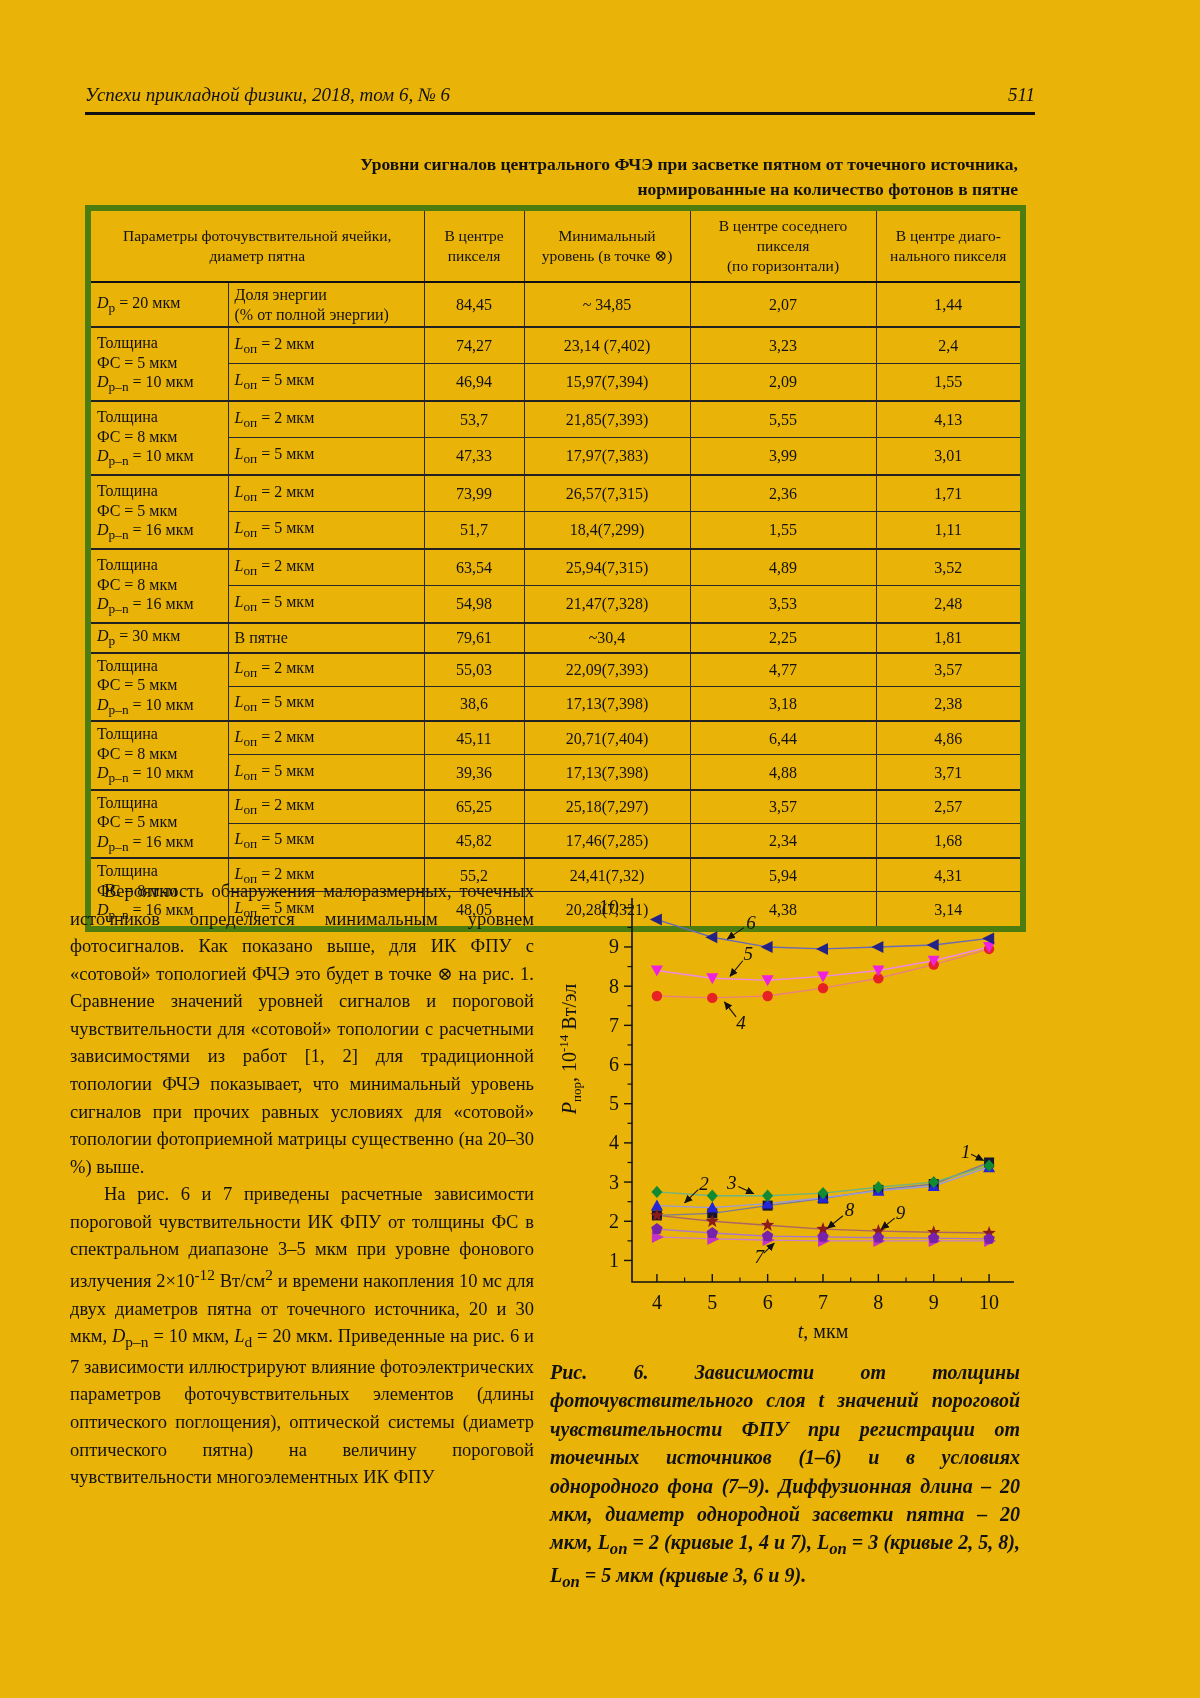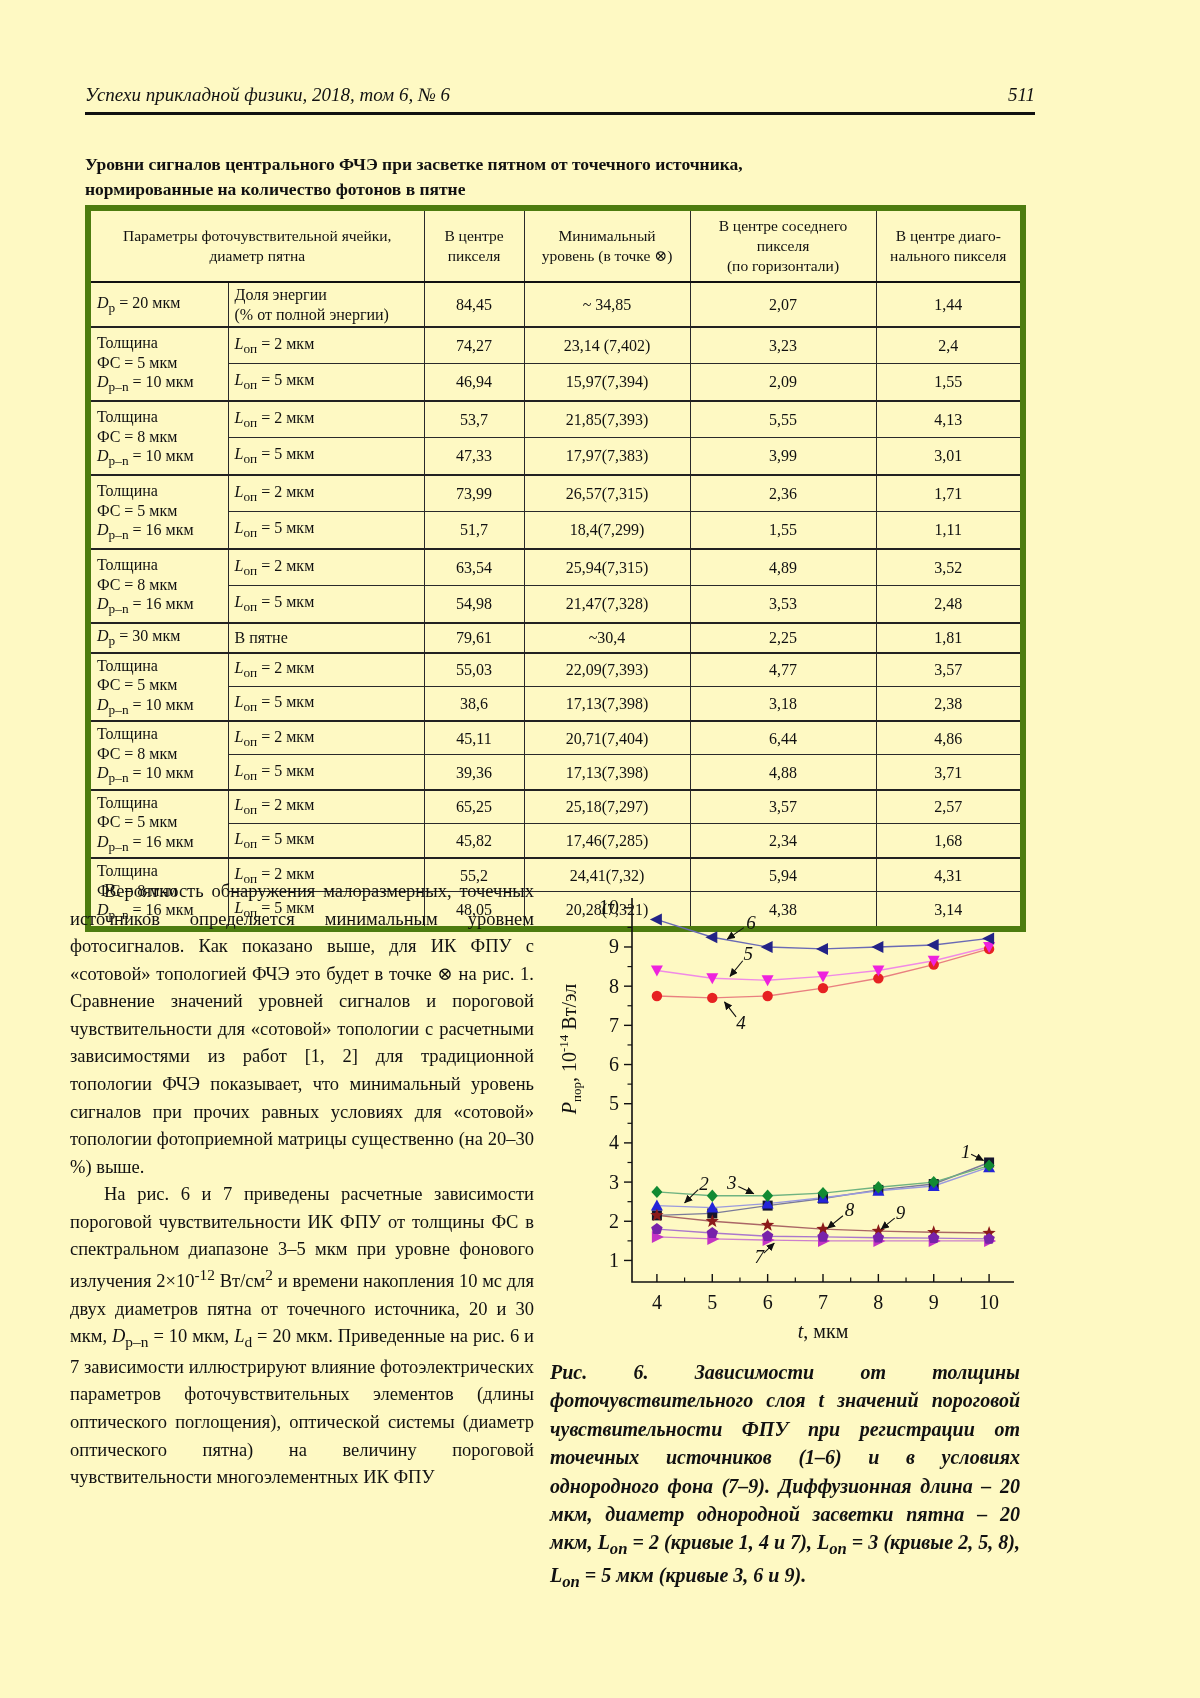--- a/index.html
+++ b/index.html
@@ -1,22 +1,22 @@
 <!DOCTYPE html>
 <html lang="ru"><head>
 <meta charset="utf-8">
 <style>
   html,body{margin:0;padding:0;background:#888;}
-  .page{position:relative;width:1200px;height:1698px;margin:0 auto;background:#fef9c3;
+  .page{position:relative;width:1200px;height:1698px;margin:0 auto;background:#eab308;
         font-family:"Liberation Serif","DejaVu Serif",serif;color:#111;overflow:hidden;}
   .header-row{position:absolute;left:85px;top:84px;width:950px;display:flex;
         justify-content:space-between;font-style:italic;font-size:19px;}
   .rule{position:absolute;left:85px;top:112px;width:950px;height:2.5px;background:#111;}
   .table-label{position:absolute;left:85px;top:124px;width:933px;text-align:right;font-size:17px;}
-  .table-title{position:absolute;left:85px;top:152px;width:933px;text-align:left;
+  .table-title{position:absolute;left:85px;top:152px;width:933px;text-align:right;
         font-weight:bold;font-size:17.5px;line-height:1.4;}
   table.sig{position:absolute;left:85px;top:205px;width:935px;border-collapse:collapse;
         font-size:16px;line-height:1.22;border:6px solid #4d7c0f;table-layout:fixed;}
   table.sig th,table.sig td{border:1px solid #2a2a2a;padding:2px 6px;overflow:hidden;}
   table.sig thead th{border-bottom:2px solid #111;font-weight:normal;font-size:15.5px;
         line-height:1.3;text-align:center;vertical-align:middle;padding:5px 3px;}
   table.sig tbody td{vertical-align:middle;}
   tr.g td{border-top:2px solid #222;}
   td.tl{text-align:left;} td.tc{text-align:center;}
   td.lab{vertical-align:top;padding-top:4px;}

